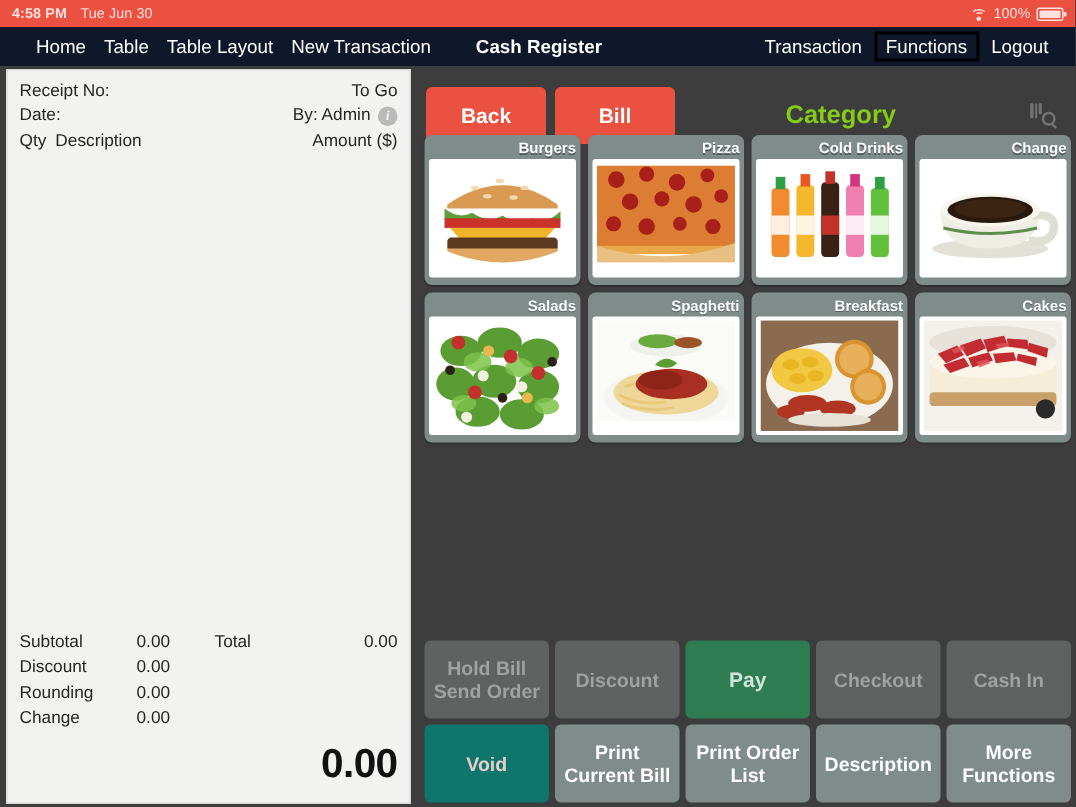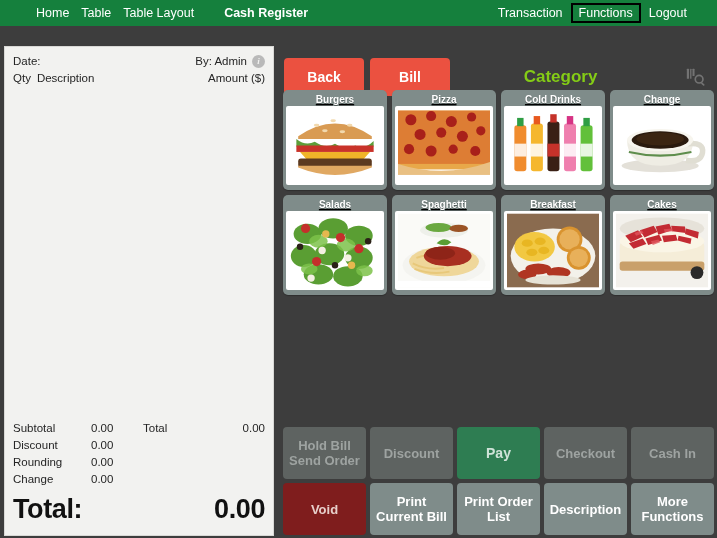--- a/index.html
+++ b/index.html
@@ -31,22 +31,22 @@
   .wifi-ico i:nth-child(3){
     left:4px; top:6.5px; width:3px; height:3px; border-radius:50%;
     background:#ffe2dd; border:none;
   }
   .batt { width: 18px; height: 9px; border: 1.2px solid #ffe2dd; border-radius: 2px; position: relative; }
   .batt::after { content:""; position:absolute; right:-3px; top:2.6px; width:1.6px; height:3.4px; background:#ffe2dd; border-radius:0 1px 1px 0; }
   .batt i { position:absolute; left:1px; top:1px; bottom:1px; width:14px; background:#ffe2dd; border-radius:1px; }
 
   
   .navbar {
-    height: 26px; background: #15803d; color: #fff;
-    display: flex; align-items: center; padding: 0 24px; position: relative;
+    height: 26px; background: #0f172a; color: #fff;
+    display: flex; align-items: center; padding: 0 12px; position: relative;
   }
   .nav-item { font-size: 12.5px; color: #fff; padding: 2px 6px; white-space: nowrap; }
   .nav-item.left-first { margin-left: 6px; }
   .nav-item.active-title { font-weight: bold; margin-left: 18px; }
   .nav-spacer { flex: 1; }
   .nav-right { display: flex; align-items: center; }
   .nav-item.highlight {
     border: 2.5px solid #000; padding: 1px 6px; margin: 0 2px;
   }
 
@@ -95,23 +95,22 @@
   }
   .cat-title { flex: 1; text-align: center; color: #84cc16; font-size: 17px; font-weight: bold; margin-left: -20px; }
   .search-ico { width: 22px; height: 22px; margin-right: 4px; opacity: .38; }
 
   .cat-grid {
     position: absolute; left: 3px; right: 3px; top: 46px;
     display: grid; grid-template-columns: repeat(4, 1fr); gap: 5px;
   }
   .cat-tile {
     background: #7f8c8a; border-radius: 5px; padding: 3px 3px 5px 3px;
-    display: flex; flex-direction: column; align-items: center; cursor: pointer;
+    display: flex; flex-direction: column; align-items: flex-end; cursor: pointer;
     box-shadow: 0 1px 1px rgba(0,0,0,.25);
-    text-decoration: underline;
   }
   .cat-label {
     font-size: 10px; font-weight: bold; color: #ffffff; line-height: 13px;
     text-shadow: 0 1px 0 rgba(0,0,0,.35);
   }
   .cat-img {
     width: 100%; height: 79px; background: #fff; border-radius: 2px;
     display: flex; align-items: center; justify-content: center; overflow: hidden;
   }
   .cat-img svg { display: block; }
@@ -122,47 +121,68 @@
     display: grid; grid-template-columns: repeat(5, 1fr);
     grid-template-rows: 52px 52px; gap: 4px;
   }
   .act {
     border-radius: 4px; display: flex; align-items: center; justify-content: center;
     text-align: center; line-height: 15px; cursor: pointer; padding: 2px;
     font-family: "Liberation Sans", sans-serif;
   }
   .act.disabled { background: #5e6361; color: #9ea3a1; font-size: 13px; font-weight: bold; }
   .act.pay { background: #2e7d52; color: #cfe3d8; font-size: 14px; font-weight: bold; }
-  .act.void { background: #7f1d1d; color: #e8cfcb; font-size: 13px; font-weight: bold; }
+  .act.void { background: #0f766e; color: #e8cfcb; font-size: 13px; font-weight: bold; }
   .act.normal { background: #7f8c8a; color: #ffffff; font-size: 13px; font-weight: bold; }
 </style>
 </head>
 <body>
 
 <div id="app">
 
+  <div class="statusbar">
+    <span class="time">4:58 PM</span>
+    <span class="date">Tue Jun 30</span>
+    <span class="spacer"></span>
+    <span class="right">
+      <span class="wifi-ico">
+          <i></i>
+          <i></i>
+          <i></i>
+        </span>
+      <span>100%</span>
+      <span class="batt">
+          <i></i>
+        </span>
+    </span>
+  </div>
 
   <div class="navbar">
     <span class="nav-item left-first">Home</span>
     <span class="nav-item">Table</span>
     <span class="nav-item">Table Layout</span>
+    <span class="nav-item">New Transaction</span>
     <span class="nav-item active-title">Cash Register</span>
     <span class="nav-spacer"></span>
     <span class="nav-right">
       <span class="nav-item">Transaction</span>
       <span class="nav-item highlight">Functions</span>
       <span class="nav-item">Logout</span>
     </span>
   </div>
 
   <div class="main">
 
     <div class="receipt">
       <div class="rc-head">
         <div class="rc-row">
+          <span class="lbl">Receipt No:</span>
+          <span class="val">To Go</span>
+        </div>
+        <div class="rc-row">
           <span class="lbl">Date:</span>
           <span class="val">By: Admin</span>
           <span class="info-ico">i</span>
         </div>
       </div>
       <div class="rc-colhead">
         <span>Qty</span>
         <span style="margin-left:6px">Description</span>
         <span class="amt">Amount ($)</span>
       </div>
@@ -184,21 +204,20 @@
           <span class="t-lbl">Rounding</span>
           <span class="t-val">0.00</span>
         </div>
         <div class="tot-line">
           <span class="t-lbl">Change</span>
           <span class="t-val">0.00</span>
         </div>
       </div>
 
       <div class="grand">
-        <span class="g-lbl">Total:</span>
         <span class="g-val">0.00</span>
       </div>
     </div>
 
     <div class="right-pane">
 
       <div class="cat-topbar">
         <button class="topbtn">Back</button>
         <button class="topbtn">Bill</button>
         <span class="cat-title">Category</span>

